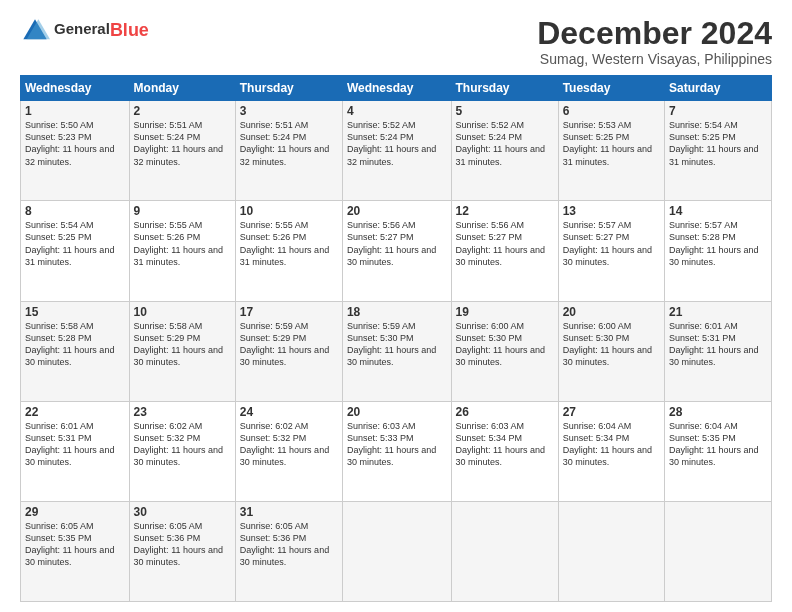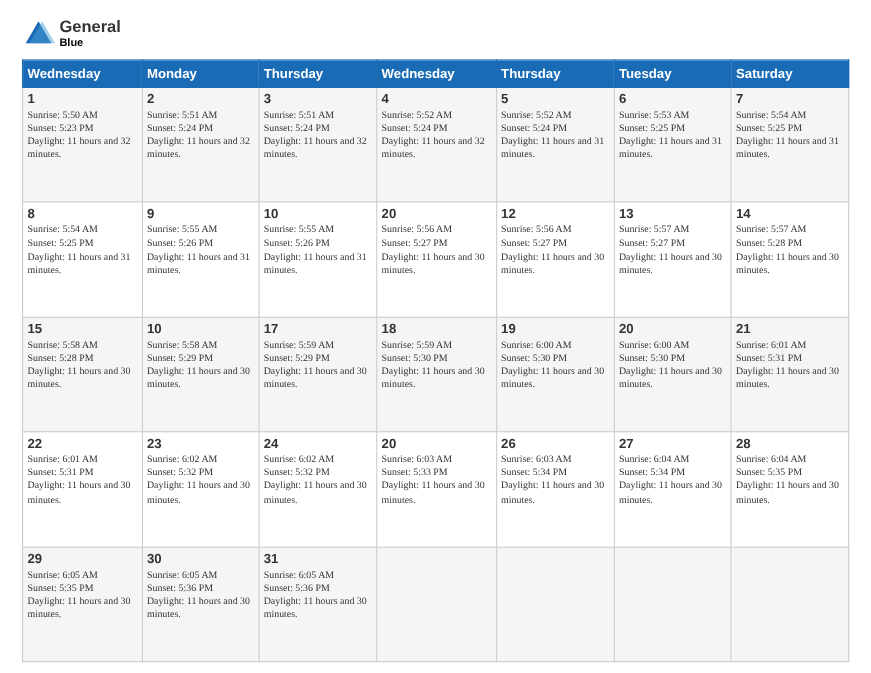--- a/index.html
+++ b/index.html
@@ -23,32 +23,32 @@
       align-items: flex-start;
       margin-bottom: 8px;
     }
     .logo {
       display: flex;
       align-items: center;
       gap: 4px;
     }
     .logo-text {
       display: flex;
-      flex-direction: column;
+      flex-direction: row;
       line-height: 1.1;
     }
     .logo-general {
       font-size: 15px;
       font-weight: bold;
       color: #333;
     }
     .logo-blue {
-      font-size: 10px;
-      font-weight: bold;
-      color: #000000;
+      font-size: 18px;
+      font-weight: bold;
+      color: #ef4444;
     }
     .logo-icon {
       width: 30px;
       height: 30px;
     }
     .title-block {
       text-align: right;
     }
     .month-title {
       font-size: 32px;
@@ -92,40 +92,43 @@
     .day-num {
       font-size: 12px;
       font-weight: bold;
       display: block;
       margin-bottom: 1px;
     }
     .day-info {
       font-size: 9px;
       line-height: 1.35;
       color: #333;
-      font-family: Liberation Serif, serif;
     }
     .empty-cell {
       background: #f5f5f5 !important;
     }
   </style>
 </head>
 <body>
 
 <div class="page">
   <div class="header">
     <div class="logo">
       <svg class="logo-icon" viewBox="0 0 36 36">
         <polygon points="18,4 32,28 4,28" fill="#1a6bb5"></polygon>
         <polygon points="22,4 36,28 8,28" fill="#4a9fd4" opacity="0.5"></polygon>
       </svg>
       <div class="logo-text">
         <span class="logo-general">General</span>
         <span class="logo-blue">Blue</span>
       </div>
+    </div>
+    <div class="title-block">
+      <div class="month-title">December 2024</div>
+      <div class="subtitle">Sumag, Western Visayas, Philippines</div>
     </div>
   </div>
 
   <table class="calendar">
     <thead>
       <tr>
         <th>Wednesday</th>
         <th>Monday</th>
         <th>Thursday</th>
         <th>Wednesday</th>

